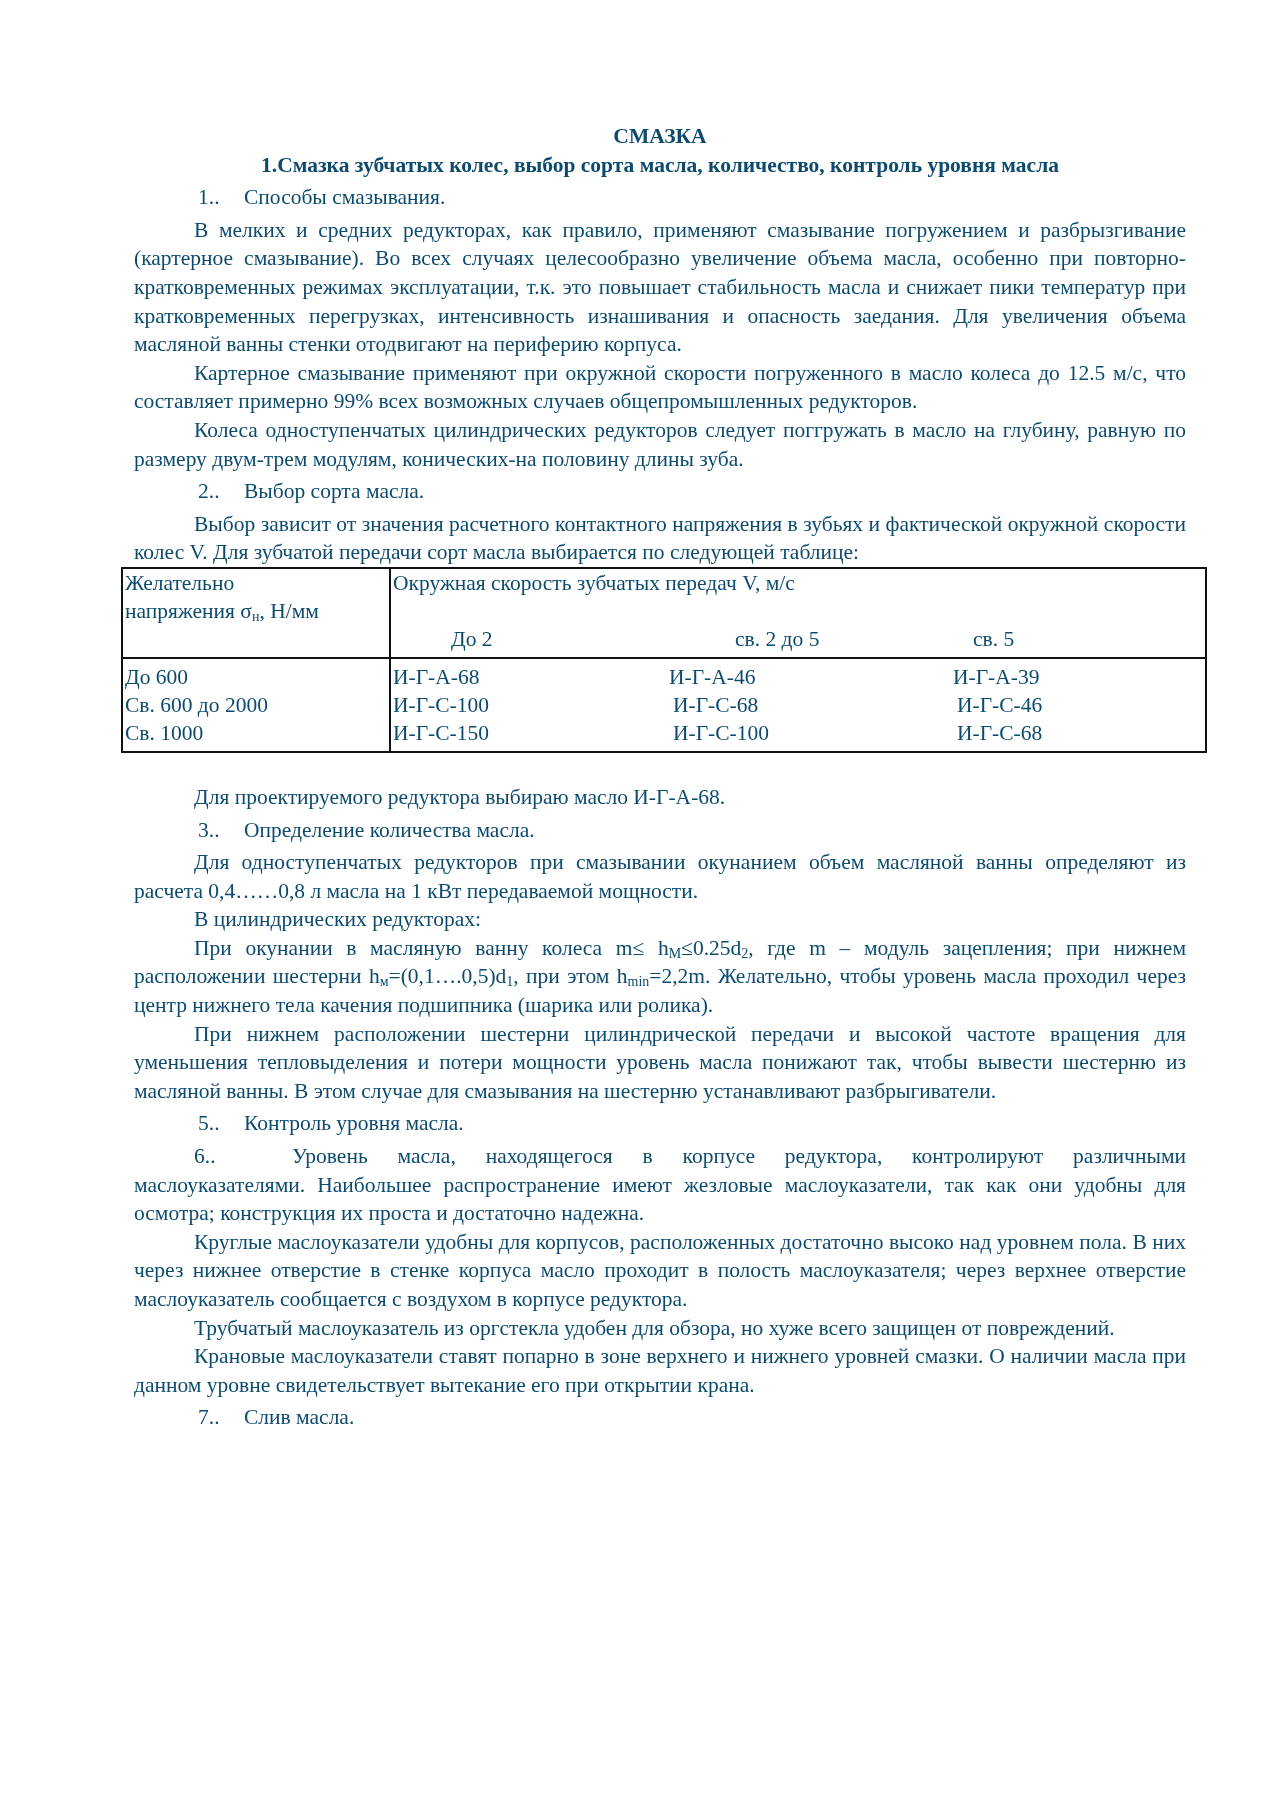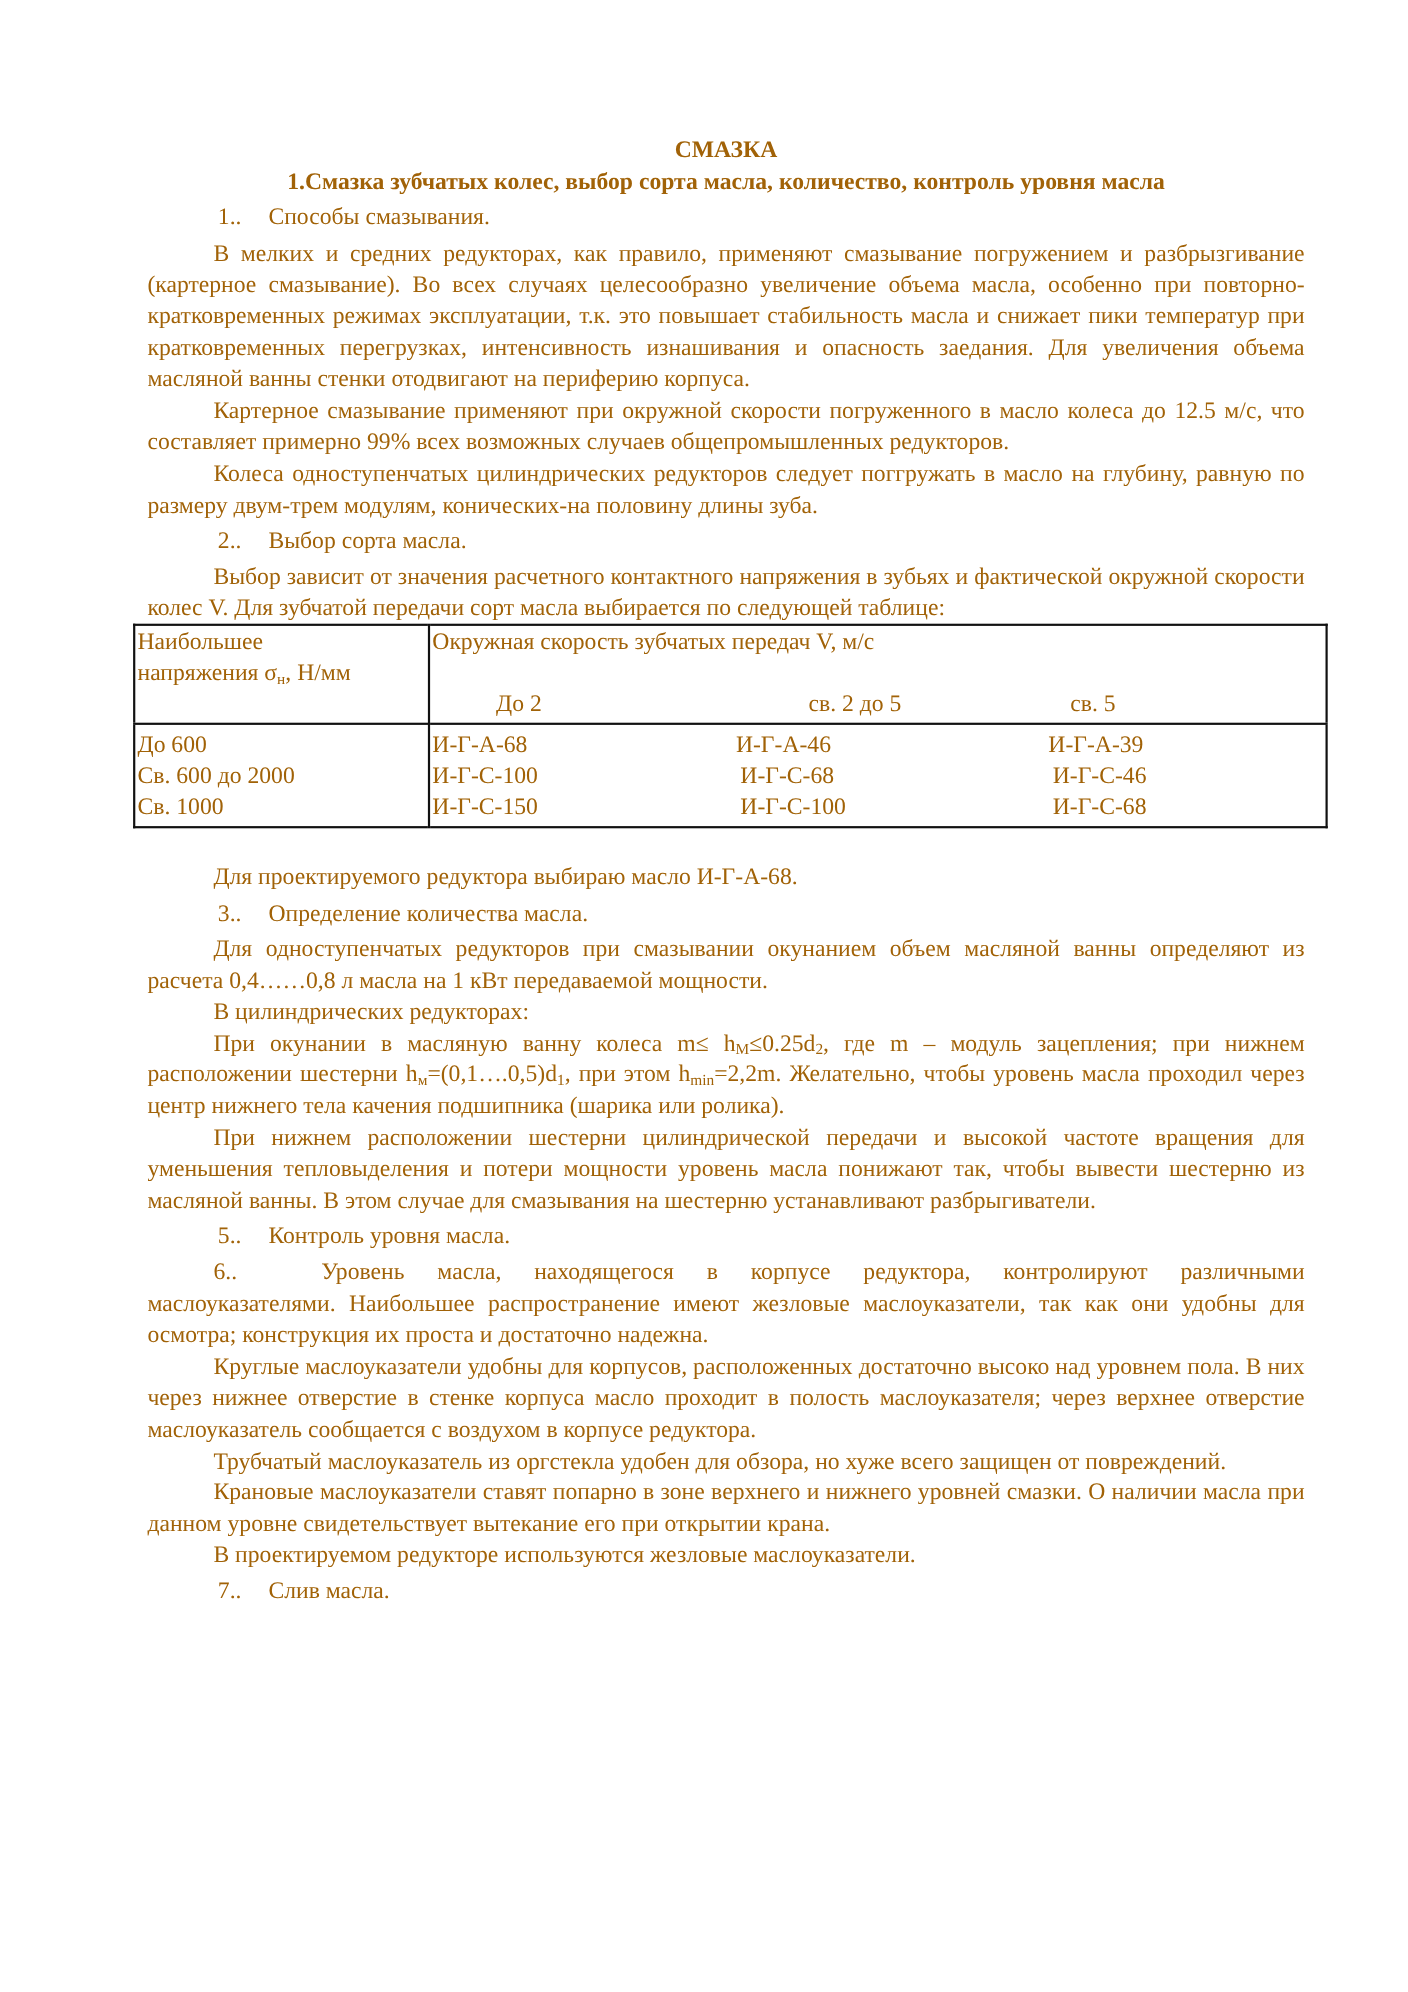--- a/index.html
+++ b/index.html
@@ -1,20 +1,20 @@
 <!DOCTYPE html>
 <html><head>
 <meta charset="utf-8">
 <style>
   html, body { margin: 0; padding: 0; background: #ffffff; }
   body { width: 1280px; height: 1811px; position: relative; overflow: hidden; }
   .page {
     position: absolute; left: 134px; top: 122px; width: 1052px;
     font-family: "Liberation Serif", "DejaVu Serif", serif;
-    font-size: 21.5px; line-height: 28.6px; color: #a16207;
+    font-size: 21.5px; line-height: 28.6px; color: #0c4a6e;
   }
   .title { text-align: center; font-weight: bold; }
   .subtitle { text-align: center; font-weight: bold; }
   p { margin: 0; text-align: justify; text-indent: 60px; }
   .item { margin: 4px; padding-left: 60px; }
   .item .num { display: inline-block; width: 46px; }
   sub { font-size: 65%; line-height: 0; vertical-align: -0.25em; }
   .tablewrap { margin: 0 -14px 0 -13px; }
   table { border-collapse: collapse; width: 1086px; border: 2.5px solid #111; font-size: 21.5px; line-height: 28px; }
   td { vertical-align: top; padding: 0 2px; }
@@ -47,21 +47,21 @@
   <div class="item">
     <span class="num">2..</span><span>Выбор сорта масла.</span>
   </div>
   <p>Выбор зависит от значения расчетного контактного напряжения в зубьях и фактической окружной скорости колес V. Для зубчатой передачи сорт масла выбирается по следующей таблице:</p>
 
   <div class="tablewrap">
     <table>
       <tbody>
           <tr class="head">
         <td class="c1">
-          <span>Наибольшее</span><br>
+          <span>Желательно</span><br>
           <span>напряжения σ</span><sub>н</sub><span>, Н/мм</span>
         </td>
         <td>
           <span>Окружная скорость зубчатых передач V, м/с</span>
           <div class="speeds">
             <span class="s1">До 2</span>
             <span class="s2">св. 2 до 5</span>
             <span class="s3">св. 5</span>
           </div>
         </td>
@@ -102,18 +102,17 @@
   <p><span>При окунании в масляную ванну колеса m≤ h</span><sub>М</sub><span>≤0.25d</span><sub>2</sub><span>, где m – модуль зацепления; при нижнем расположении шестерни h</span><sub>м</sub><span>=(0,1….0,5)d</span><sub>1</sub><span>, при этом h</span><sub>min</sub><span>=2,2m. Желательно, чтобы уровень масла проходил через центр нижнего тела качения подшипника (шарика или ролика).</span></p>
   <p>При нижнем расположении шестерни цилиндрической передачи и высокой частоте вращения для уменьшения тепловыделения и потери мощности уровень масла понижают так, чтобы вывести шестерню из масляной ванны. В этом случае для смазывания на шестерню устанавливают разбрыгиватели.</p>
 
   <div class="item">
     <span class="num">5..</span><span>Контроль уровня масла.</span>
   </div>
   <p><span class="num-inline" style="display:inline-block;width:98px;text-indent:0">6..</span><span>Уровень масла, находящегося в корпусе редуктора, контролируют различными маслоуказателями. Наибольшее распространение имеют жезловые маслоуказатели, так как они удобны для осмотра; конструкция их проста и достаточно надежна.</span></p>
   <p>Круглые маслоуказатели удобны для корпусов, расположенных достаточно высоко над уровнем пола. В них через нижнее отверстие в стенке корпуса масло проходит в полость маслоуказателя; через верхнее отверстие маслоуказатель сообщается с воздухом в корпусе редуктора.</p>
   <p>Трубчатый маслоуказатель из оргстекла удобен для обзора, но хуже всего защищен от повреждений.</p>
   <p>Крановые маслоуказатели ставят попарно в зоне верхнего и нижнего уровней смазки. О наличии масла при данном уровне свидетельствует вытекание его при открытии крана.</p>
-  <p>В проектируемом редукторе используются жезловые маслоуказатели.</p>
 
   <div class="item">
     <span class="num">7..</span><span>Слив масла.</span>
   </div>
 </div>
 
 </body></html>

